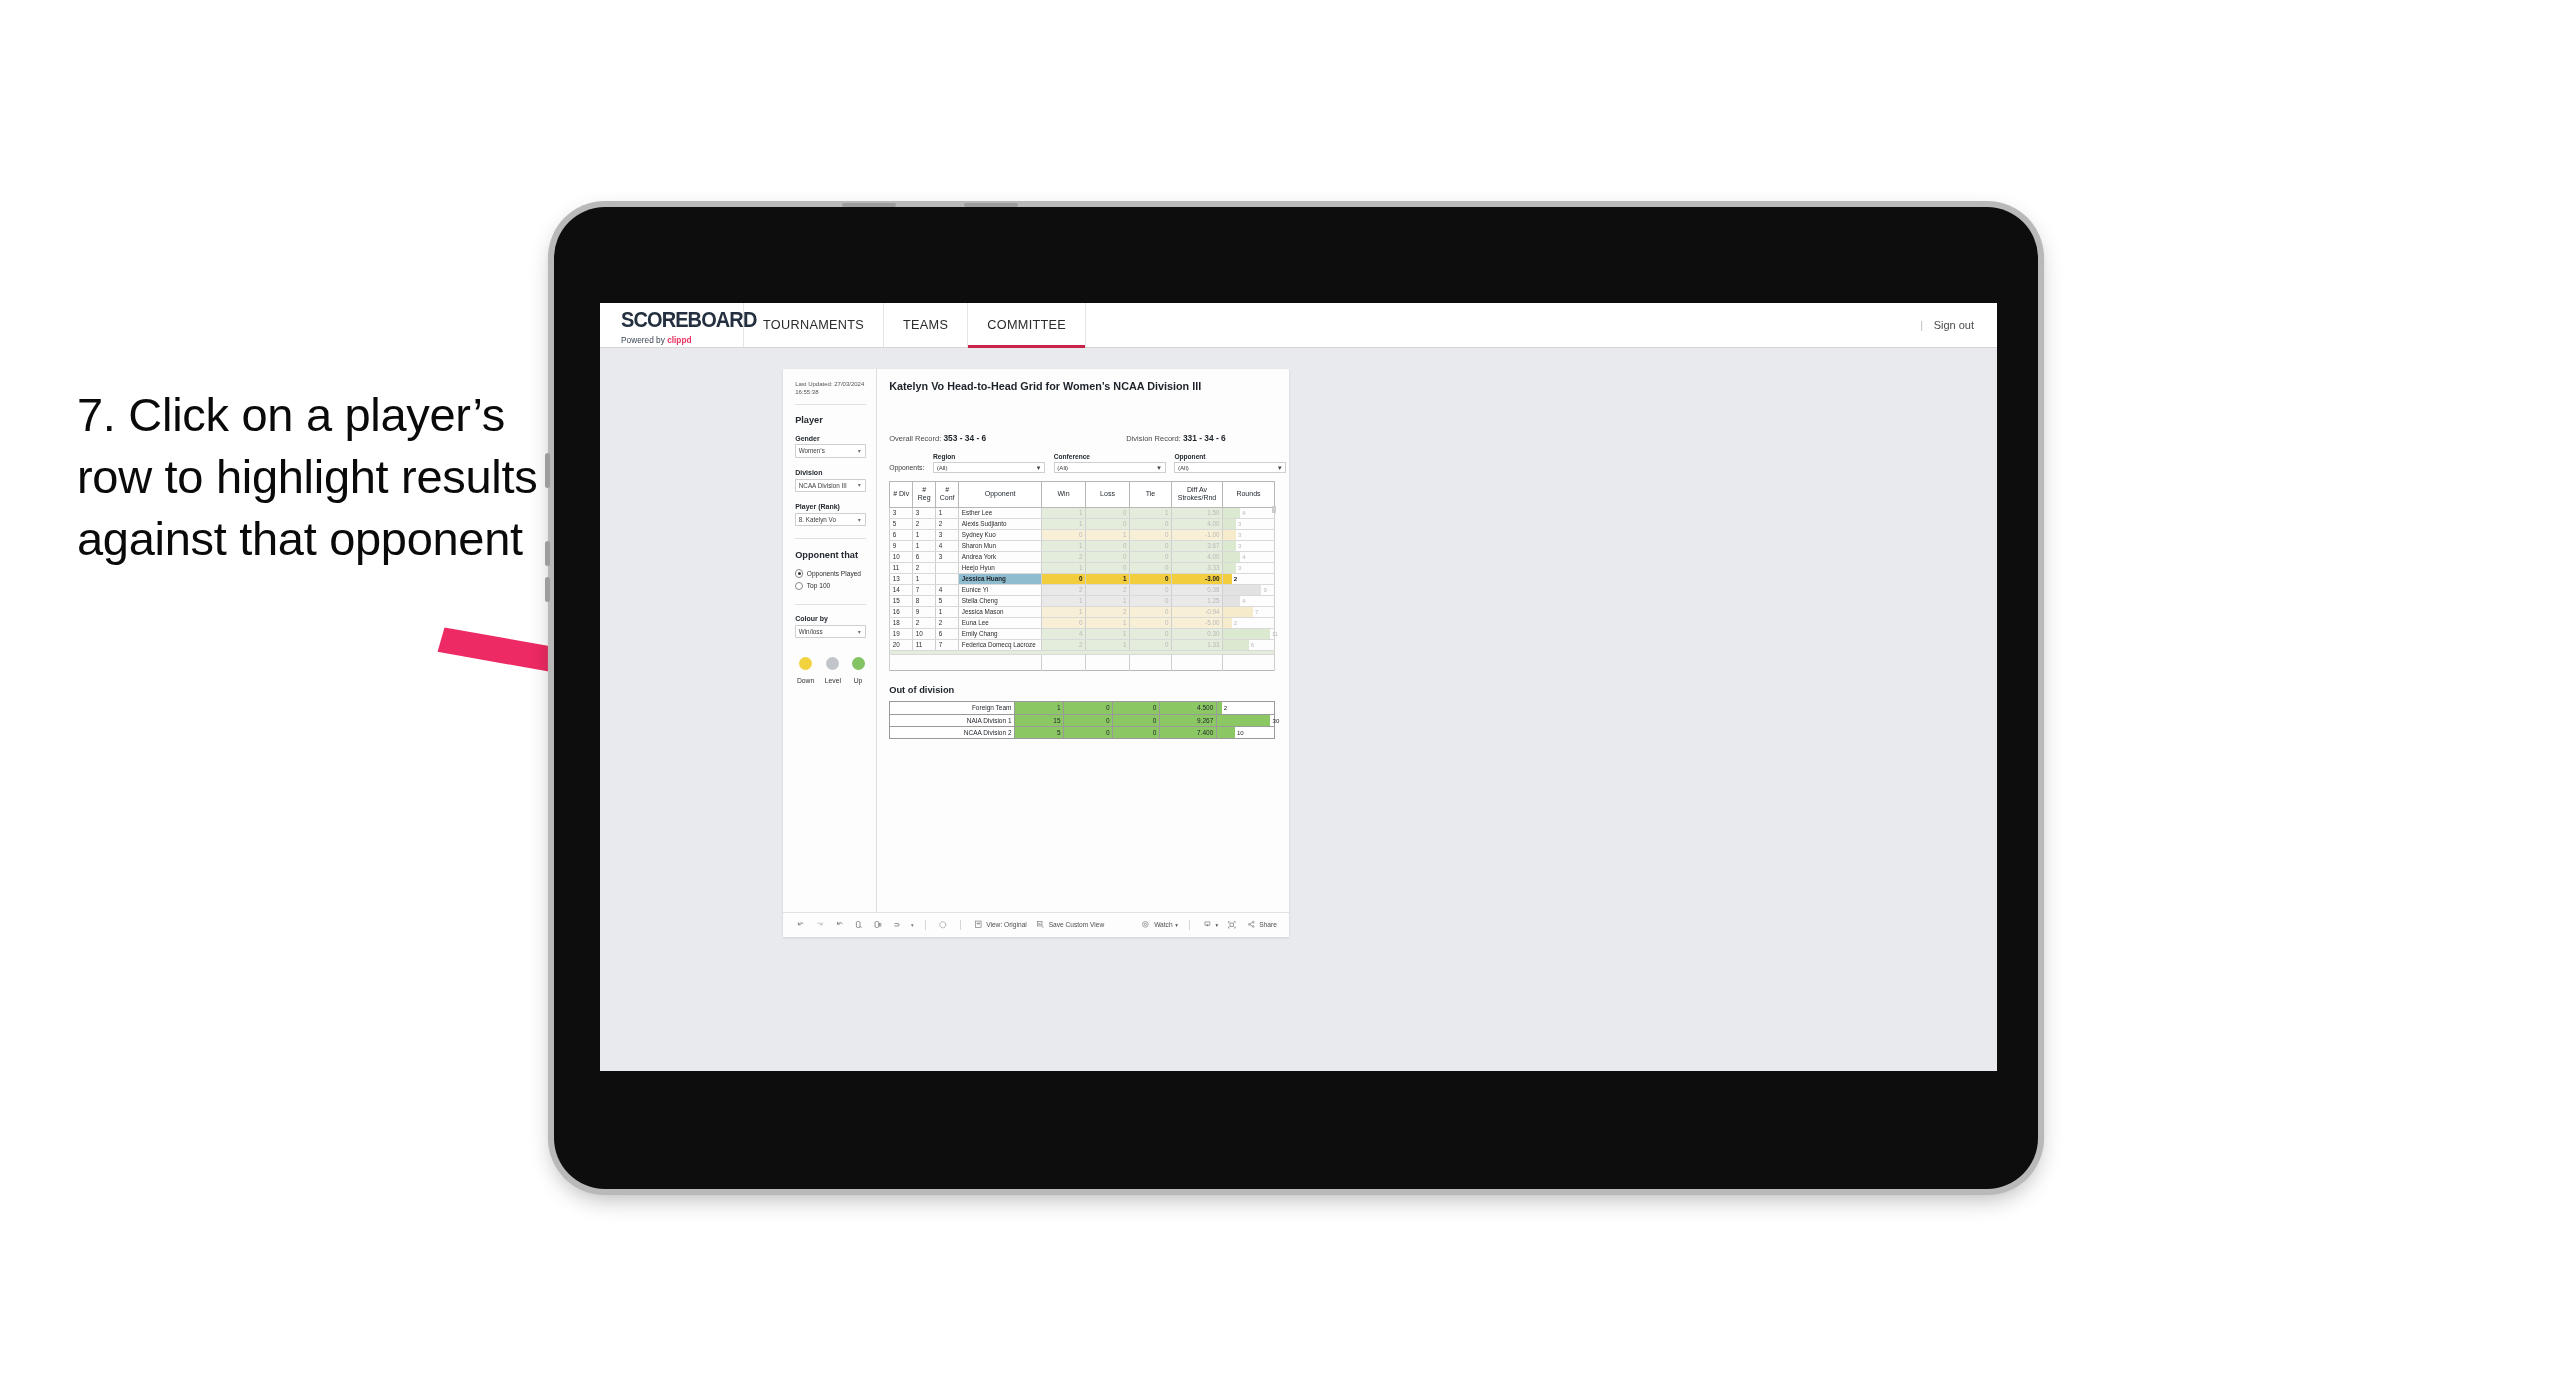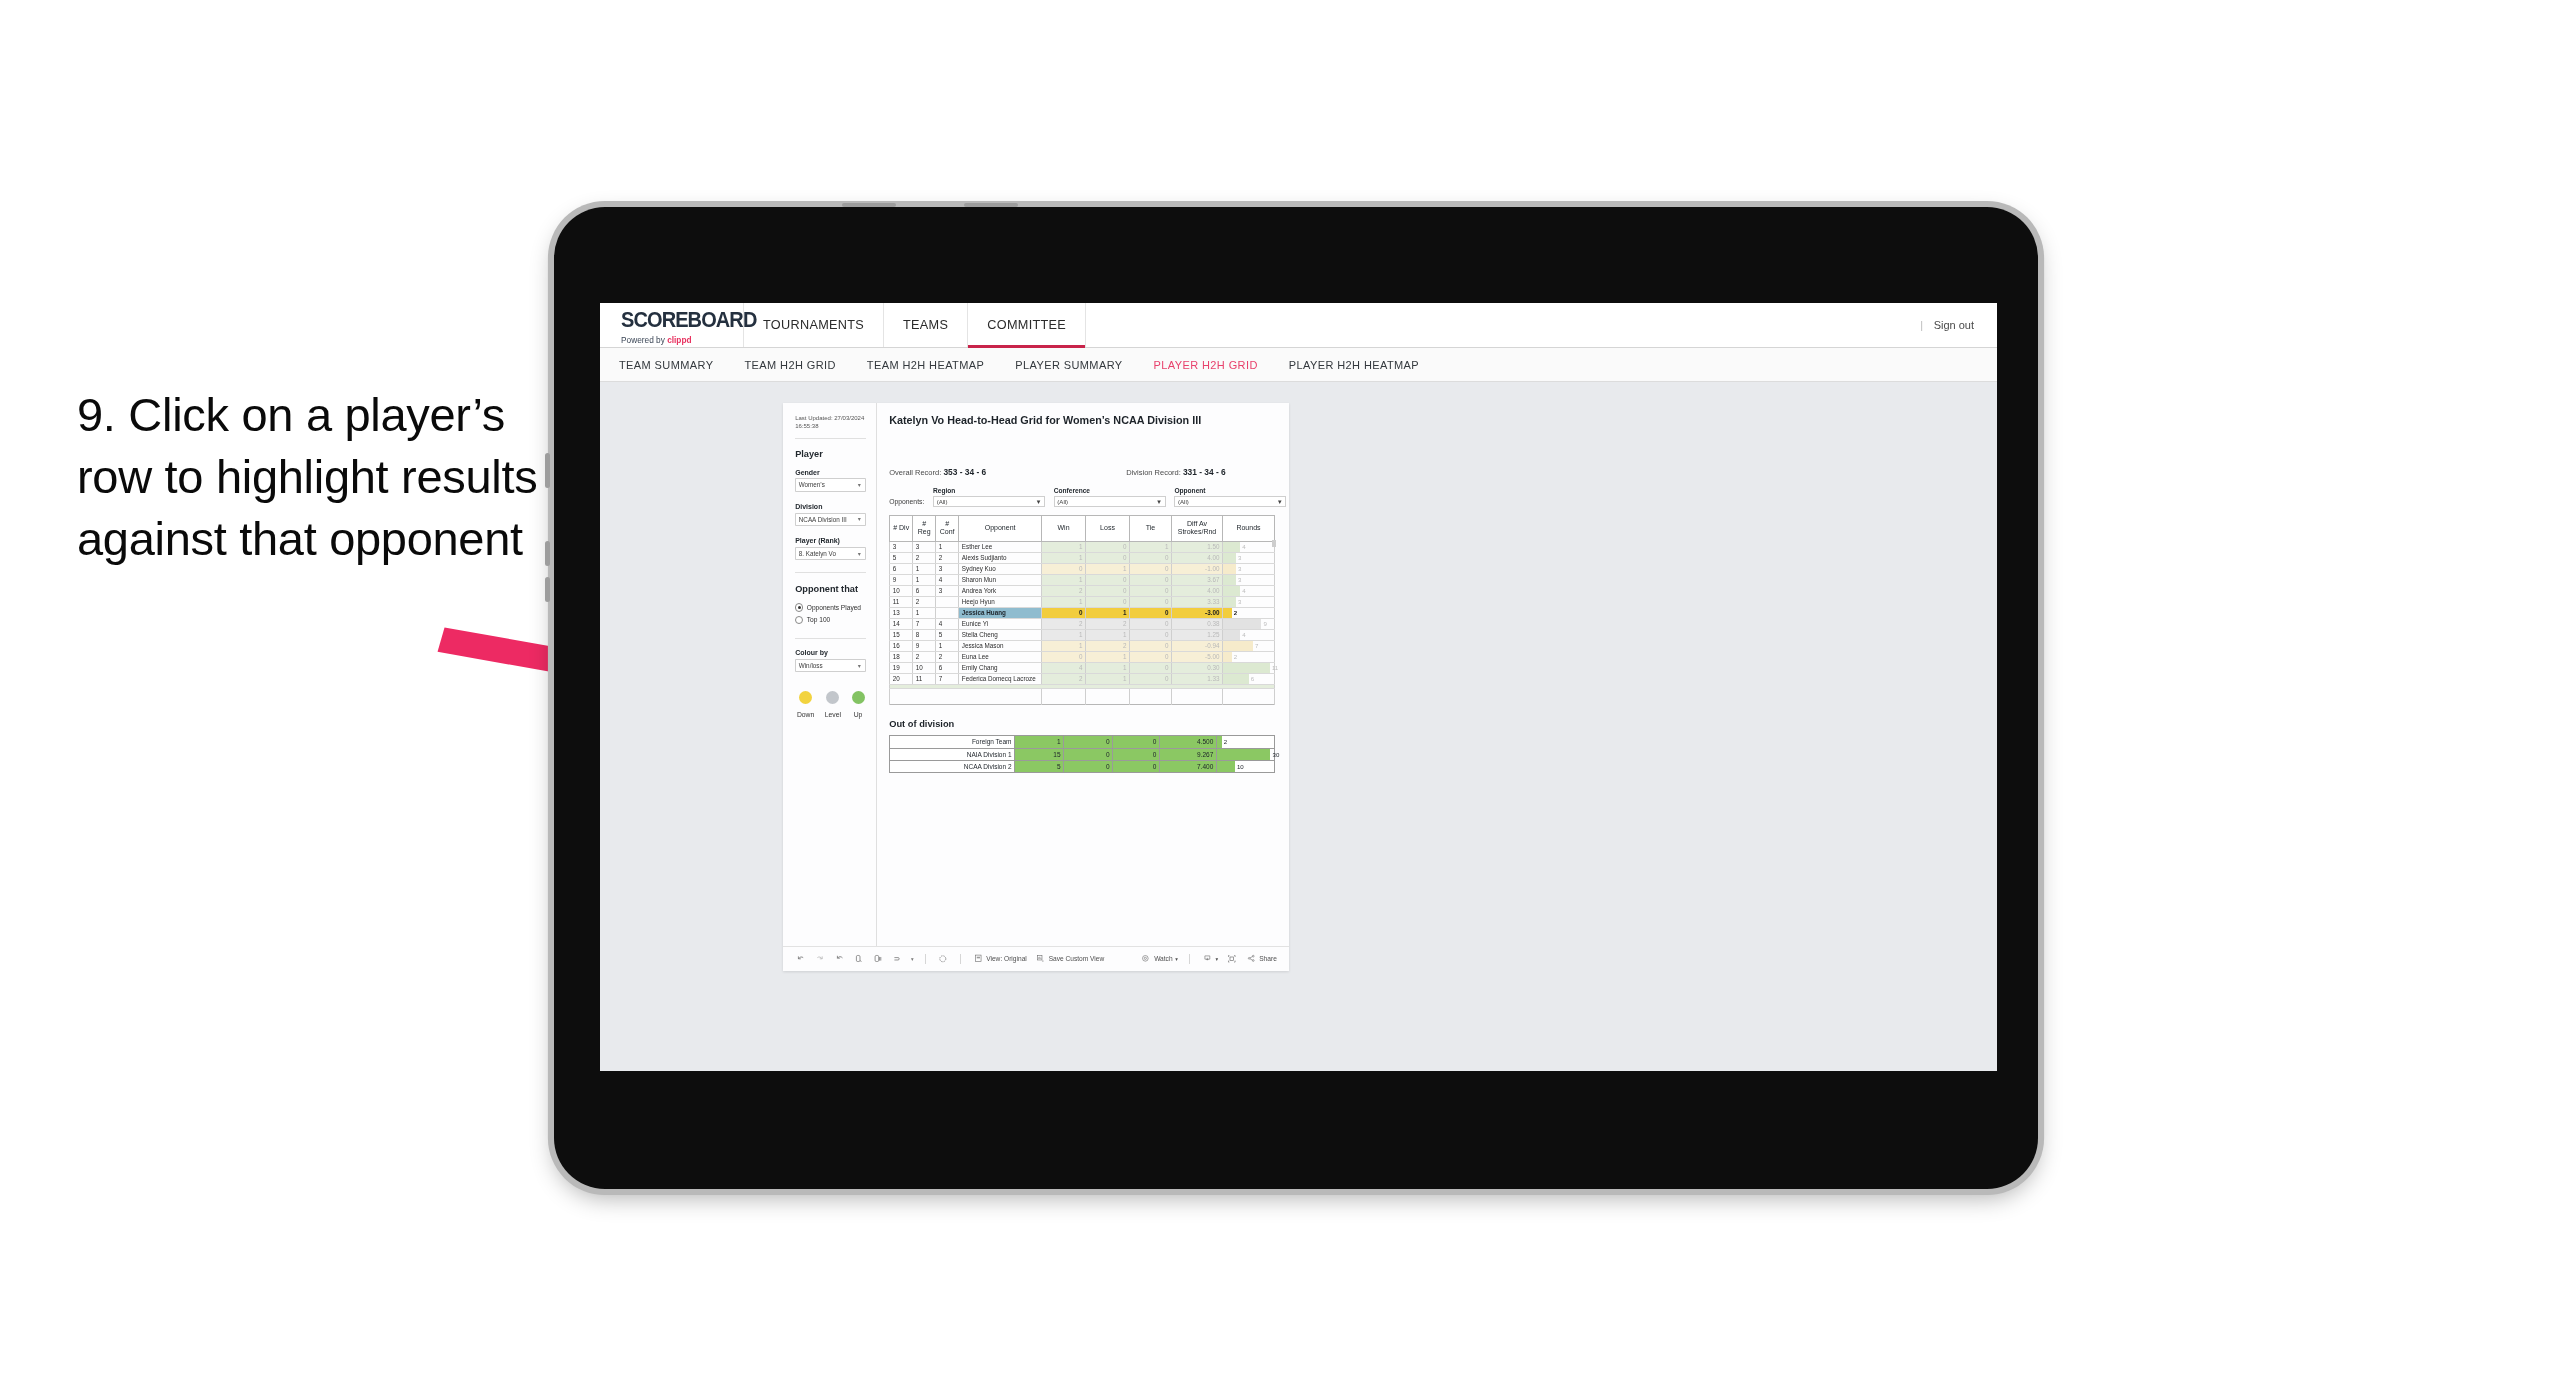--- a/index.html
+++ b/index.html
@@ -128,21 +128,21 @@
   .tb-item{display:flex;align-items:center;gap:2.6px;cursor:pointer;}
   .tb-spacer{flex:1;}
 
   
   .sbtrack{position:absolute;right:-0.9px;top:0;width:4.4px;height:100%;}
   .sbthumb{position:absolute;right:0;top:0;width:4.4px;height:7.9px;background:#cdcdcd;}
 </style>
 </head>
 <body>
 
-<div id="caption">9. Click on a player’s row to highlight results against that opponent</div>
+<div id="caption">7. Click on a player’s row to highlight results against that opponent</div>
 
 <svg id="arrow" viewBox="0 0 760 180">
   <path d="M8 28 L640 140 L632 168 L0 56 Z" fill="#ed2a63"></path>
   <path d="M614 104 L728 152 L606 176 Z" fill="#ed2a63"></path>
 </svg>
 
 <div id="tablet">
   <div class="side-btn" style="left:-8.7px;top:246px;width:4.4px;height:35px;"></div>
   <div class="side-btn" style="left:-8.7px;top:334px;width:4.4px;height:24.5px;"></div>
   <div class="side-btn" style="left:-8.7px;top:370px;width:4.4px;height:24.5px;"></div>
@@ -161,28 +161,20 @@
       </div>
       <div class="navitem">TOURNAMENTS</div>
       <div class="navitem">TEAMS</div>
       <div class="navitem active">COMMITTEE</div>
       <div class="hdr-right">
         <span class="bar">|</span>
         <span class="so">Sign out</span>
       </div>
     </div>
 
-    <div class="tabbar">
-      <div class="tab">TEAM SUMMARY</div>
-      <div class="tab">TEAM H2H GRID</div>
-      <div class="tab">TEAM H2H HEATMAP</div>
-      <div class="tab">PLAYER SUMMARY</div>
-      <div class="tab active">PLAYER H2H GRID</div>
-      <div class="tab">PLAYER H2H HEATMAP</div>
-    </div>
 
     <div class="workspace">
       <div class="card">
         <div class="card-body">
 
           <div class="side">
             <div class="upd">Last Updated: 27/03/2024 16:55:38</div>
             <div class="hr"></div>
             <div class="sec-title">Player</div>
 

